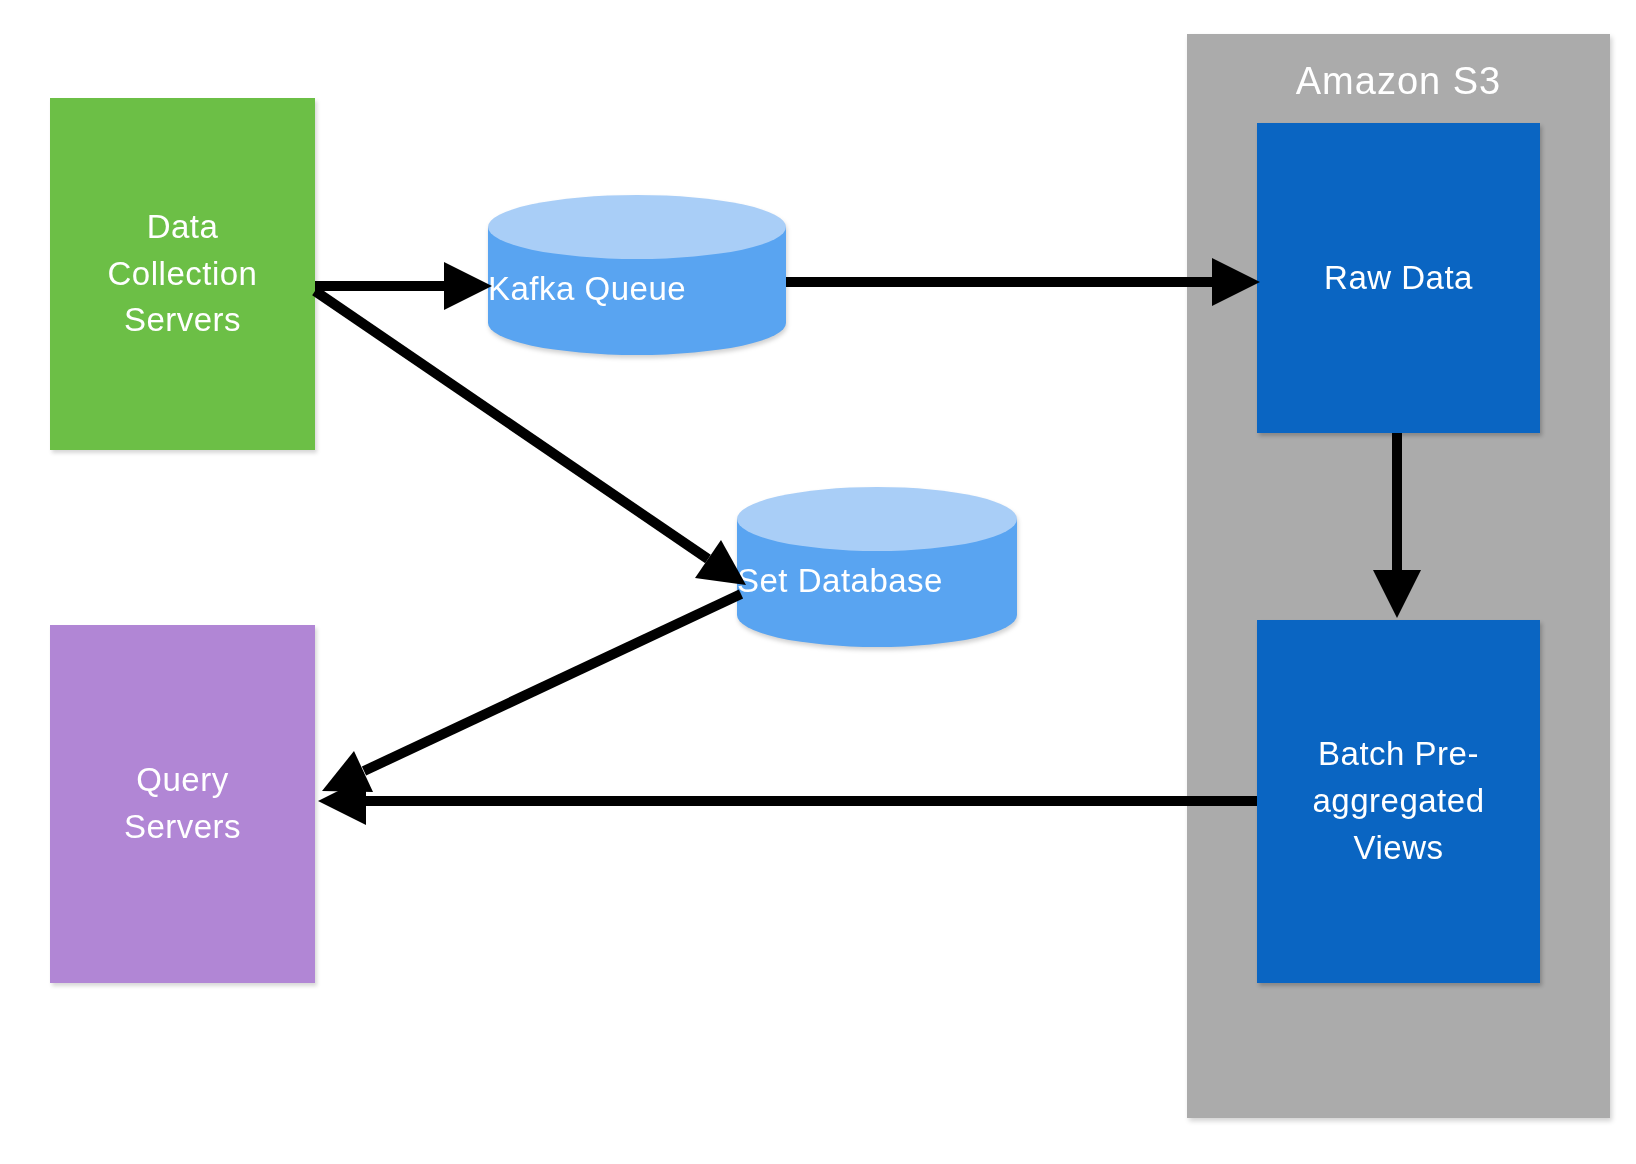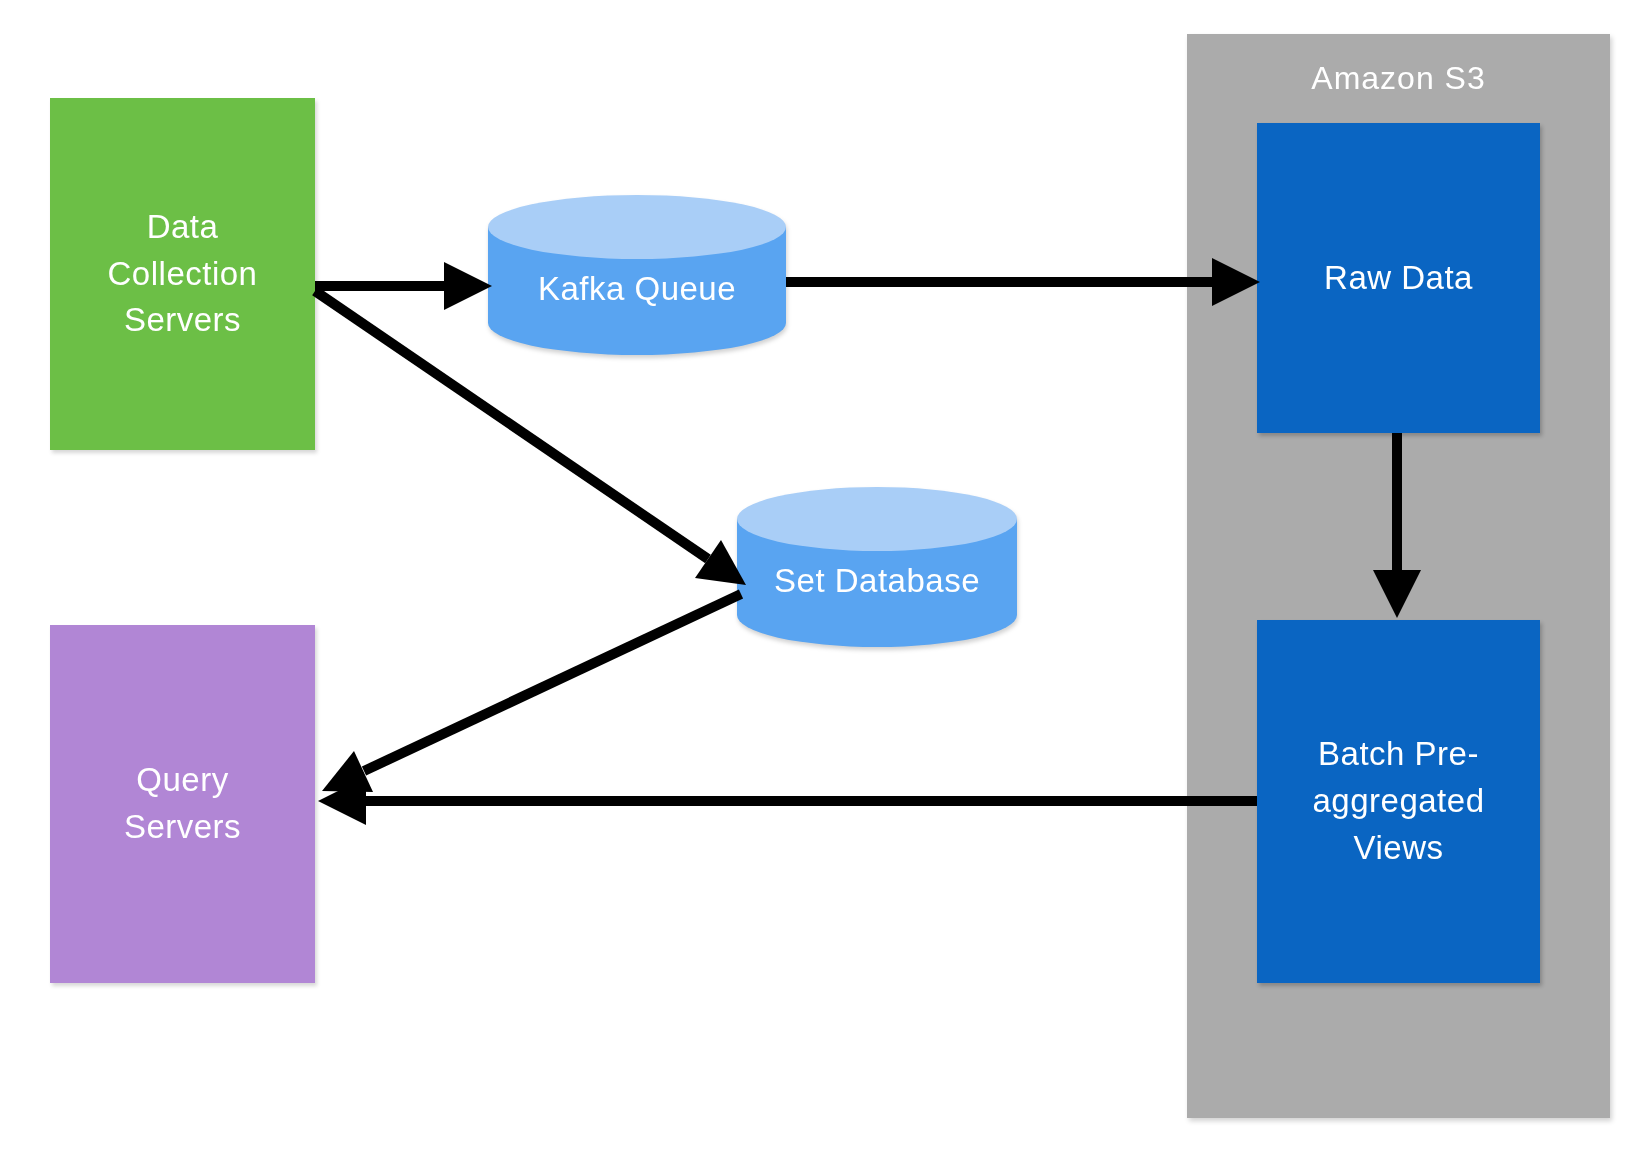--- a/index.html
+++ b/index.html
@@ -39,21 +39,21 @@
     left: 1187px; top: 34px;
     width: 423px; height: 1084px;
     background: #ABABAB;
     box-shadow: 2px 3px 5px rgba(0,0,0,0.18);
   }
   .s3-title {
     position: absolute;
     left: 0; top: 26px; width: 100%;
     text-align: center;
     color: #ffffff;
-    font-size: 32px;
+    font-size: 38px;
     letter-spacing: 1px;
     font-weight: 400;
   }
   .blue-box {
     position: absolute;
     width: 283px;
     background: #0A65C2;
     display: flex;
     align-items: center;
     justify-content: center;
@@ -69,21 +69,20 @@
   }
   .kafka-cyl { left: 488px; top: 195px; width: 298px; height: 160px; }
   .setdb-cyl { left: 737px; top: 487px; width: 280px; height: 160px; }
   .cyl-body-fill { fill: #59A4F1; }
   .cyl-top-fill  { fill: #A9CEF7; }
   .cyl-label {
     position: absolute;
     left: 0; top: 0; width: 100%; height: 100%;
     display: flex;
     align-items: center;
-    justify-content: center;
     padding-top: 28px;
     box-sizing: border-box;
   }
 
   .arrow-layer {
     position: absolute;
     left: 0; top: 0;
     width: 1636px; height: 1164px;
     pointer-events: none;
   }

